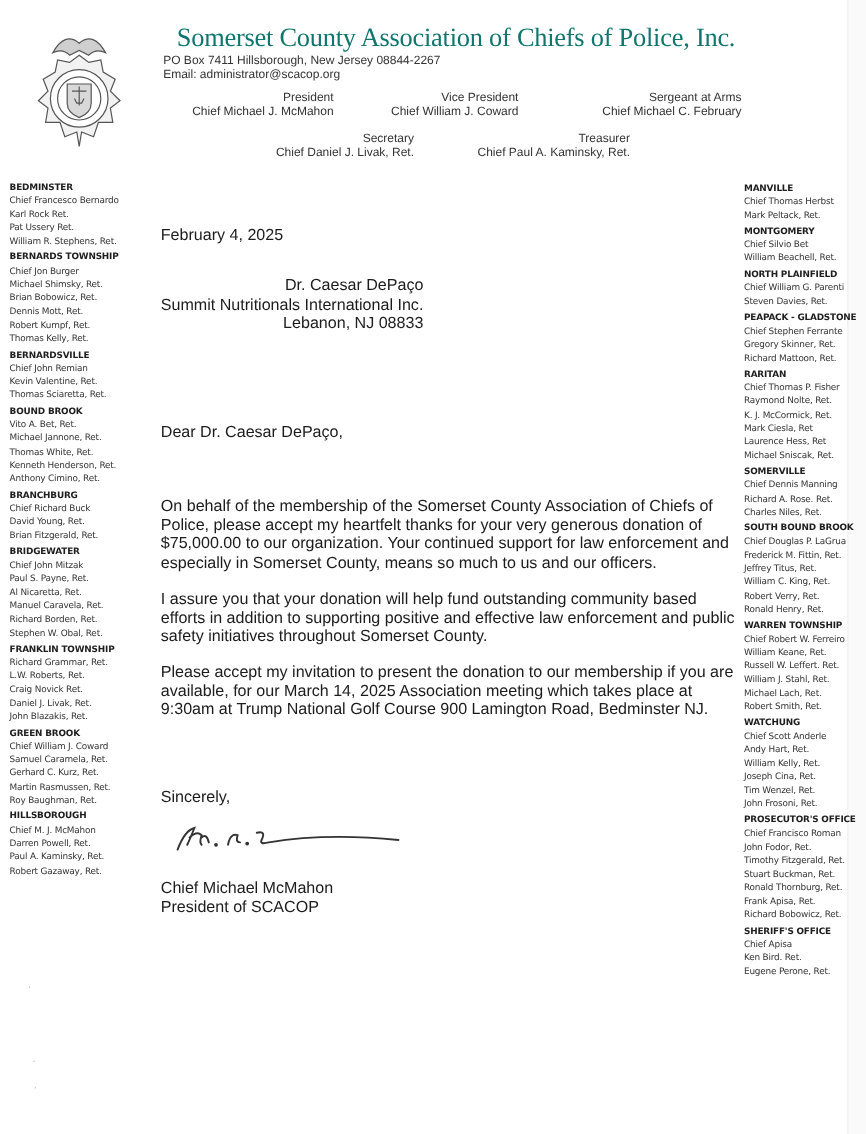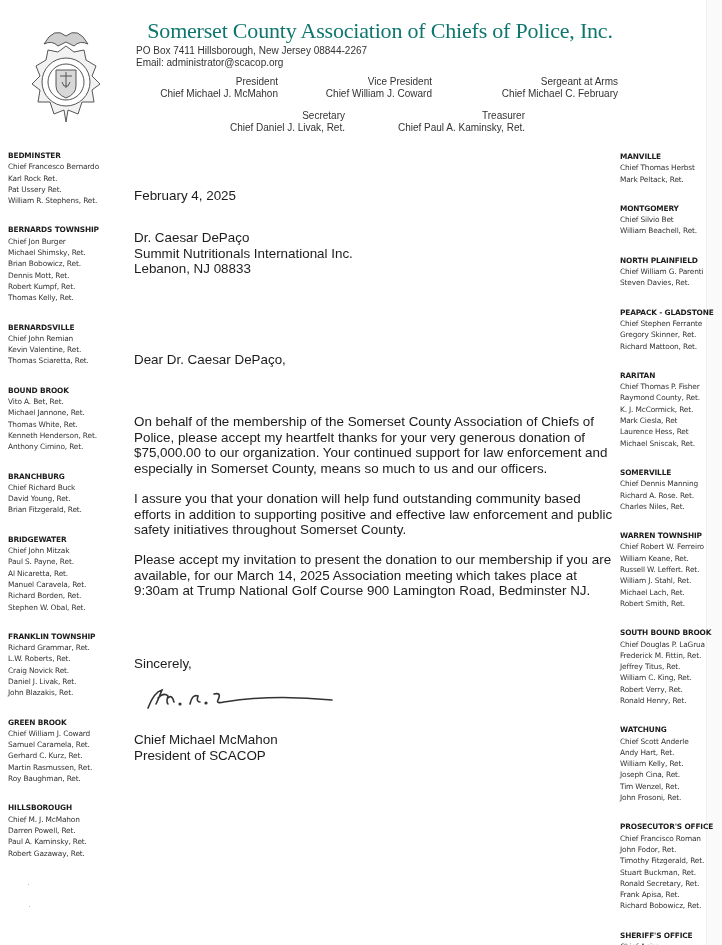--- a/index.html
+++ b/index.html
@@ -20,28 +20,28 @@
   .o-pres { left: 148px; top: 76px; width: 130px; }
   .o-vp { left: 312px; top: 76px; width: 120px; }
   .o-sgt { left: 478px; top: 76px; width: 140px; }
   .o-sec { left: 215px; top: 110px; width: 130px; }
   .o-tre { left: 385px; top: 110px; width: 140px; }
 
   
   .side { position: absolute; font-family: "DejaVu Sans", sans-serif; font-size: 7.4px; line-height: 11.3px; color: #333; letter-spacing: -0.15px; }
   .side-left { left: 8px; top: 145px; width: 118px; }
   .side-right { left: 620px; top: 146px; width: 100px; }
-  .side .town { font-weight: bold; color: #1e1e1e; margin-top: 18px; }
+  .side .town { font-weight: bold; color: #1e1e1e; margin-top: 2px; }
   .side .group:first-child .town { margin-top: 5px; }
   .side .member { white-space: nowrap; }
 
   
   .letter { position: absolute; left: 134px; top: 186px; width: 480px; font-family: "Liberation Sans", sans-serif; font-size: 13.4px; line-height: 15.6px; color: #1c1c1c; }
   .date { position: absolute; left: 0; top: 2px; }
-  .recipient { position: absolute; left: 0; top: 44px; }
+  .recipient { position: absolute; left: 0; top: 44px; text-align: right; }
   .recipient div { white-space: nowrap; }
   .salutation { position: absolute; left: 0; top: 166px; }
   .para { position: absolute; left: 0; width: 480px; }
   .p1 { top: 228px; }
   .p2 { top: 305px; }
   .p3 { top: 366px; }
   .closing { position: absolute; left: 0; top: 470px; }
   .signature { position: absolute; left: 8px; top: 496px; width: 200px; height: 34px; }
   .signer { position: absolute; left: 0; top: 546px; }
   .specks span { position: absolute; width: 1px; height: 1px; background: #bbb; }
@@ -177,66 +177,66 @@
     </div>
     <div class="group">
       <div class="town">PEAPACK - GLADSTONE</div>
       <div class="member">Chief Stephen Ferrante</div>
       <div class="member">Gregory Skinner, Ret.</div>
       <div class="member">Richard Mattoon, Ret.</div>
     </div>
     <div class="group">
       <div class="town">RARITAN</div>
       <div class="member">Chief Thomas P. Fisher</div>
-      <div class="member">Raymond County, Ret.</div>
+      <div class="member">Raymond Nolte, Ret.</div>
       <div class="member">K. J. McCormick, Ret.</div>
       <div class="member">Mark Ciesla, Ret</div>
       <div class="member">Laurence Hess, Ret</div>
       <div class="member">Michael Sniscak, Ret.</div>
     </div>
     <div class="group">
       <div class="town">SOMERVILLE</div>
       <div class="member">Chief Dennis Manning</div>
       <div class="member">Richard A. Rose. Ret.</div>
       <div class="member">Charles Niles, Ret.</div>
+    </div>
+    <div class="group">
+      <div class="town">SOUTH BOUND BROOK</div>
+      <div class="member">Chief Douglas P. LaGrua</div>
+      <div class="member">Frederick M. Fittin, Ret.</div>
+      <div class="member">Jeffrey Titus, Ret.</div>
+      <div class="member">William C. King, Ret.</div>
+      <div class="member">Robert Verry, Ret.</div>
+      <div class="member">Ronald Henry, Ret.</div>
     </div>
     <div class="group">
       <div class="town">WARREN TOWNSHIP</div>
       <div class="member">Chief Robert W. Ferreiro</div>
       <div class="member">William Keane, Ret.</div>
       <div class="member">Russell W. Leffert. Ret.</div>
       <div class="member">William J. Stahl, Ret.</div>
       <div class="member">Michael Lach, Ret.</div>
       <div class="member">Robert Smith, Ret.</div>
     </div>
     <div class="group">
-      <div class="town">SOUTH BOUND BROOK</div>
-      <div class="member">Chief Douglas P. LaGrua</div>
-      <div class="member">Frederick M. Fittin, Ret.</div>
-      <div class="member">Jeffrey Titus, Ret.</div>
-      <div class="member">William C. King, Ret.</div>
-      <div class="member">Robert Verry, Ret.</div>
-      <div class="member">Ronald Henry, Ret.</div>
-    </div>
-    <div class="group">
       <div class="town">WATCHUNG</div>
       <div class="member">Chief Scott Anderle</div>
       <div class="member">Andy Hart, Ret.</div>
       <div class="member">William Kelly, Ret.</div>
       <div class="member">Joseph Cina, Ret.</div>
       <div class="member">Tim Wenzel, Ret.</div>
       <div class="member">John Frosoni, Ret.</div>
     </div>
     <div class="group">
       <div class="town">PROSECUTOR'S OFFICE</div>
       <div class="member">Chief Francisco Roman</div>
       <div class="member">John Fodor, Ret.</div>
       <div class="member">Timothy Fitzgerald, Ret.</div>
       <div class="member">Stuart Buckman, Ret.</div>
-      <div class="member">Ronald Secretary, Ret.</div>
+      <div class="member">Ronald Thornburg, Ret.</div>
       <div class="member">Frank Apisa, Ret.</div>
       <div class="member">Richard Bobowicz, Ret.</div>
     </div>
     <div class="group">
       <div class="town">SHERIFF'S OFFICE</div>
       <div class="member">Chief Apisa</div>
       <div class="member">Ken Bird. Ret.</div>
       <div class="member">Eugene Perone, Ret.</div>
     </div>
   </div>

